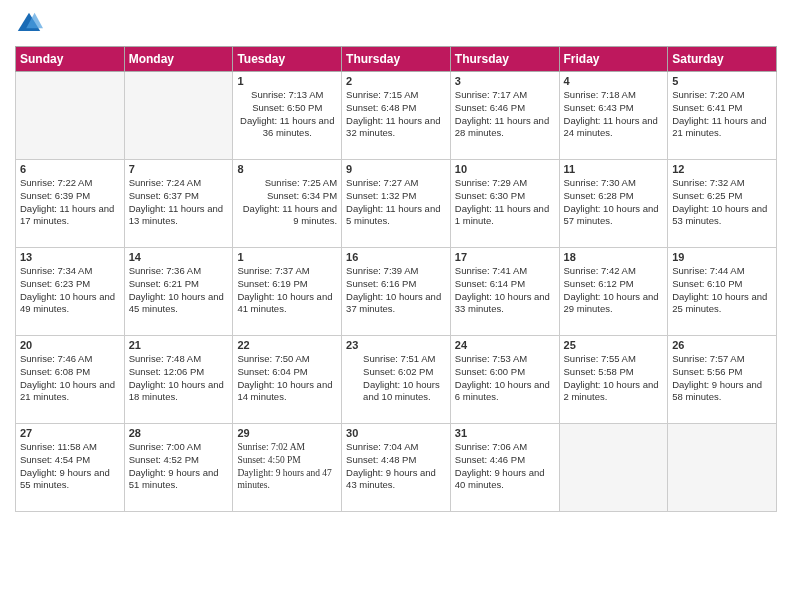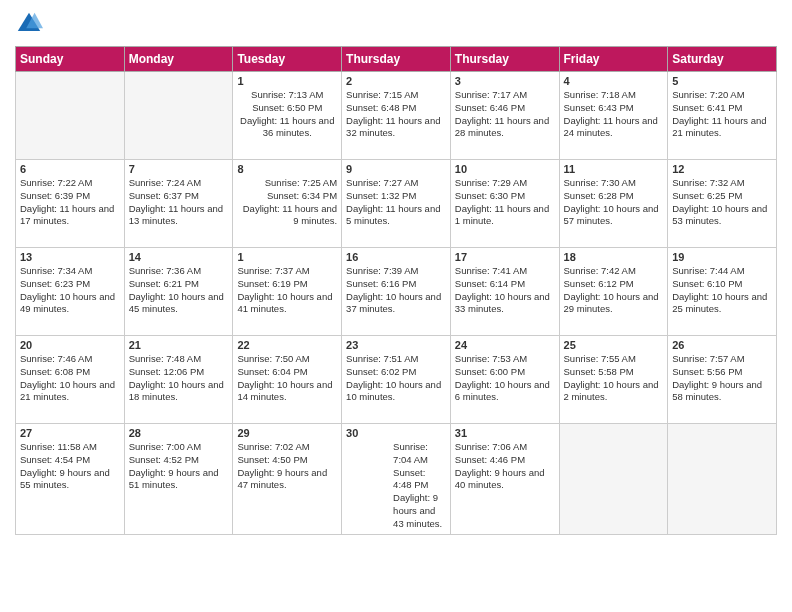--- a/index.html
+++ b/index.html
@@ -259,21 +259,21 @@
 Daylight: 10 hours and 18 minutes.</div>
           </td>
           <td>
             <span class="day-num">22</span>
             <div class="day-info" style="white-space: pre-line;">Sunrise: 7:50 AM
 Sunset: 6:04 PM
 Daylight: 10 hours and 14 minutes.</div>
           </td>
           <td>
             <span class="day-num">23</span>
-            <div class="day-info" style="white-space: pre-line;">Sunrise: 7:51 AM
+            <div class="day-info" style="white-space: pre-line; margin-left: 17px;">Sunrise: 7:51 AM
 Sunset: 6:02 PM
 Daylight: 10 hours and 10 minutes.</div>
           </td>
           <td>
             <span class="day-num">24</span>
             <div class="day-info" style="white-space: pre-line;">Sunrise: 7:53 AM
 Sunset: 6:00 PM
 Daylight: 10 hours and 6 minutes.</div>
           </td>
           <td>
@@ -297,27 +297,27 @@
 Daylight: 9 hours and 55 minutes.</div>
           </td>
           <td>
             <span class="day-num">28</span>
             <div class="day-info" style="white-space: pre-line;">Sunrise: 7:00 AM
 Sunset: 4:52 PM
 Daylight: 9 hours and 51 minutes.</div>
           </td>
           <td>
             <span class="day-num">29</span>
-            <div class="day-info" style="white-space: pre-line;">Sunrise: 7:02 AM
+            <div class="day-info" style="white-space: pre-line; font-family: Liberation Serif, serif;">Sunrise: 7:02 AM
 Sunset: 4:50 PM
 Daylight: 9 hours and 47 minutes.</div>
           </td>
           <td>
             <span class="day-num">30</span>
-            <div class="day-info" style="white-space: pre-line; margin-left: 47px;">Sunrise: 7:04 AM
+            <div class="day-info" style="white-space: pre-line;">Sunrise: 7:04 AM
 Sunset: 4:48 PM
 Daylight: 9 hours and 43 minutes.</div>
           </td>
           <td>
             <span class="day-num">31</span>
             <div class="day-info" style="white-space: pre-line;">Sunrise: 7:06 AM
 Sunset: 4:46 PM
 Daylight: 9 hours and 40 minutes.</div>
           </td>
           <td class="empty"></td>

